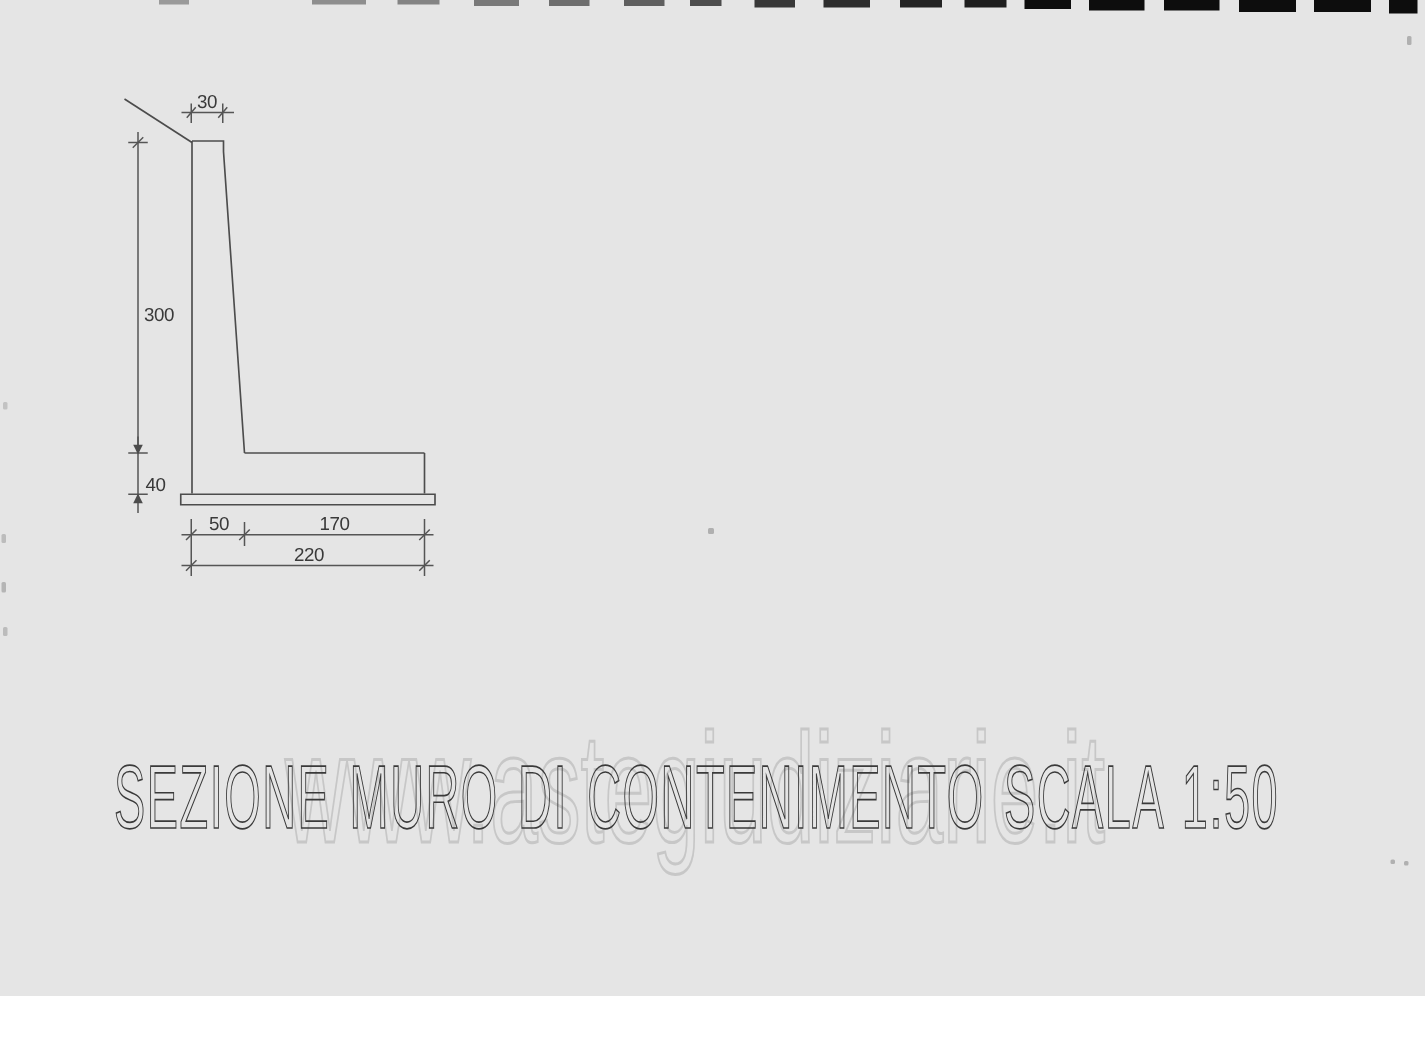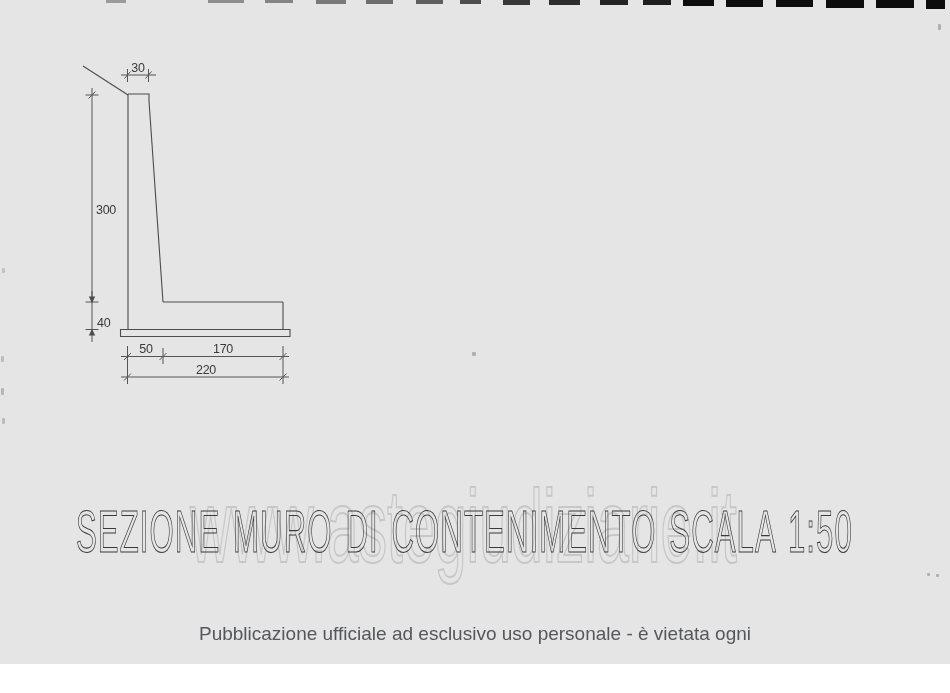--- a/index.html
+++ b/index.html
@@ -147,16 +147,15 @@
       <path class="dwg-thin" d="M124,380.5 L131,373.5 M279.5,380.5 L286.5,373.5"></path>
       <text class="dim-text" x="206" y="374" text-anchor="middle">220</text>
     </g>
   </svg>
 
   <div class="watermark">www.astegiudiziarie.it</div>
 
   <div class="caption-title">SEZIONE MURO DI CONTENIMENTO SCALA 1:50</div>
 
   <div class="footer">
-    <div>Pubblicazione ufficiale ad esclusivo uso personale - è vietata ogni</div>
   </div>
 
 </div>
 
 </body></html>

